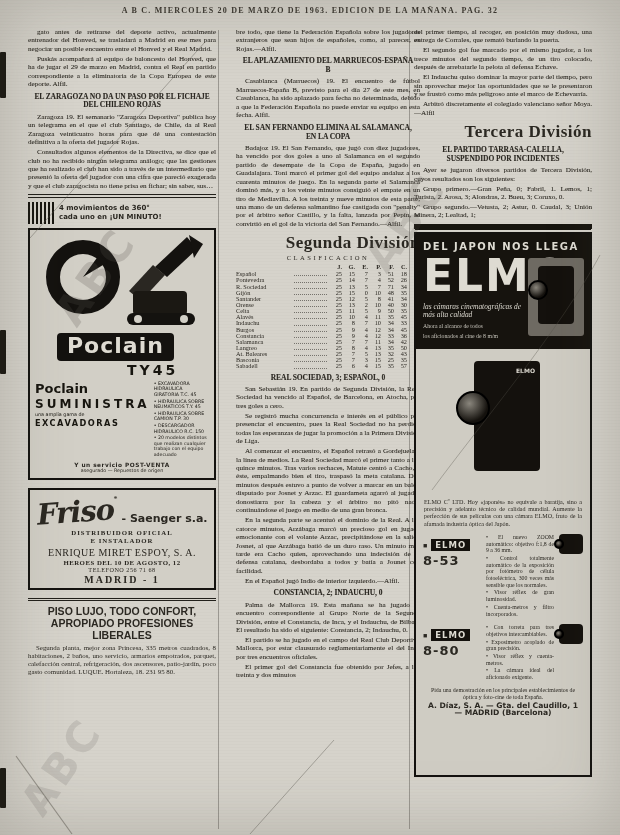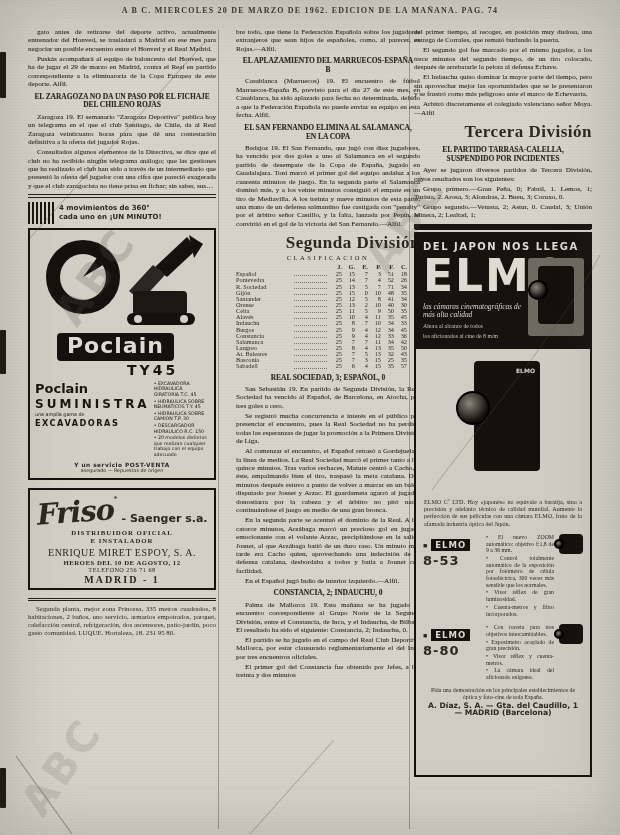--- a/index.html
+++ b/index.html
@@ -101,21 +101,21 @@
   .bullet{margin-bottom:1px}
   
   .wm{position:absolute;font-family:"DejaVu Sans",sans-serif;font-weight:bold;font-size:42px;
     color:rgba(88,84,76,.22);transform:rotate(-55deg);z-index:5;pointer-events:none;letter-spacing:4px}
   .edge{position:absolute;left:0;width:6px;background:#17150f;z-index:6;border-radius:1px}
   #creases{position:absolute;inset:0;z-index:5;pointer-events:none}
 </style>
 </head>
 <body>
 
-<div class="hdr">A B C. MIERCOLES 20 DE MARZO DE 1962. EDICION DE LA MAÑANA. PAG. 74</div>
+<div class="hdr">A B C. MIERCOLES 20 DE MARZO DE 1963. EDICION DE LA MAÑANA. PAG. 32</div>
 
 <div class="vrule" style="left:218px"></div>
 <div class="vrule" style="left:409px"></div>
 
 <div class="col" id="col1">
   <p class="p">gato antes de retirarse del deporte activo, actualmente entrenador del Honved, se trasladará a Madrid en ese mes para negociar un posible encuentro entre el Honved y el Real Madrid.</p>
   <p class="p">Puskás acompañará al equipo de baloncesto del Honved, que ha de jugar el 29 de marzo en Madrid, contra el Real en partido correspondiente a la eliminatoria de la Copa Europea de este deporte. Alfil.</p>
   <div class="art-h">EL ZARAGOZA NO DA UN PASO POR EL FICHAJE DEL CHILENO ROJAS</div>
   <p class="p">Zaragoza 19. El semanario "Zaragoza Deportiva" publica hoy un telegrama en el que el club Santiago, de Chile, da al Real Zaragoza veinticuatro horas para que dé una contestación definitiva a la oferta del jugador Rojas.</p>
   <p class="p">Consultados algunos elementos de la Directiva, se dice que el club no ha recibido ningún telegrama análogo; que las gestiones que ha realizado el club han sido a través de un intermediario que presentó la oferta del jugador con una cifra que pareció exagerada y que el club zaragocista no tiene prisa en fichar; sin saber, sus…</p>
@@ -177,20 +177,21 @@
     </div>
     <div class="friso-small">DISTRIBUIDOR OFICIAL</div>
     <div class="friso-small">E INSTALADOR</div>
     <div class="friso-name">ENRIQUE MIRET ESPOY, S. A.</div>
     <div class="friso-addr">HEROES DEL 10 DE AGOSTO, 12</div>
     <div class="friso-tel">TELEFONO 256 71 68</div>
     <div class="friso-city">MADRID - 1</div>
   </div>
 
   <div class="dbl-rule"></div>
+  <div class="piso-h">PISO LUJO, TODO CONFORT, APROPIADO PROFESIONES LIBERALES</div>
   <p class="piso-p">Segunda planta, mejor zona Princesa, 335 metros cuadrados, 8 habitaciones, 2 baños, uno servicio, armarios empotrados, parquet, calefacción central, refrigeración, dos ascensores, patio-jardín, poco gasto comunidad. LUQUE. Hortaleza, 18. 231 95 80.</p>
 </div>
 
 <div class="col" id="col2">
   <p class="p" style="text-indent:0">bre todo, que tiene la Federación Española sobre los jugadores extranjeros que sean hijos de españoles, como, al parecer, es Rojas.—Alfil.</p>
   <div class="art-h">EL APLAZAMIENTO DEL MARRUECOS-ESPAÑA B</div>
   <p class="p">Casablanca (Marruecos) 19. El encuentro de fútbol Marruecos-España B, previsto para el día 27 de este mes, en Casablanca, ha sido aplazado para fecha no determinada, debido a que la Federación Española no puede enviar su equipo en esta fecha. Alfil.</p>
   <div class="art-h">EL SAN FERNANDO ELIMINA AL SALAMANCA, EN LA COPA</div>
   <p class="p">Badajoz 19. El San Fernando, que jugó con diez jugadores, ha vencido por dos goles a uno al Salamanca en el segundo partido de desempate de la Copa de España, jugado en Guadalajara. Toni marcó el primer gol del equipo andaluz a los cuarenta minutos de juego. En la segunda parte el Salamanca dominó más, y a los veinte minutos consiguió el empate en un tiro de Mediavilla. A los treinta y nueve minutos de esta parte, una mano de un defensa salmantino fue castigada con "penalty" por el árbitro señor Castillo, y la falta, lanzada por Pepín, se convirtió en el gol de la victoria del San Fernando.—Alfil.</p>
   <div class="sec-title">Segunda División</div>

